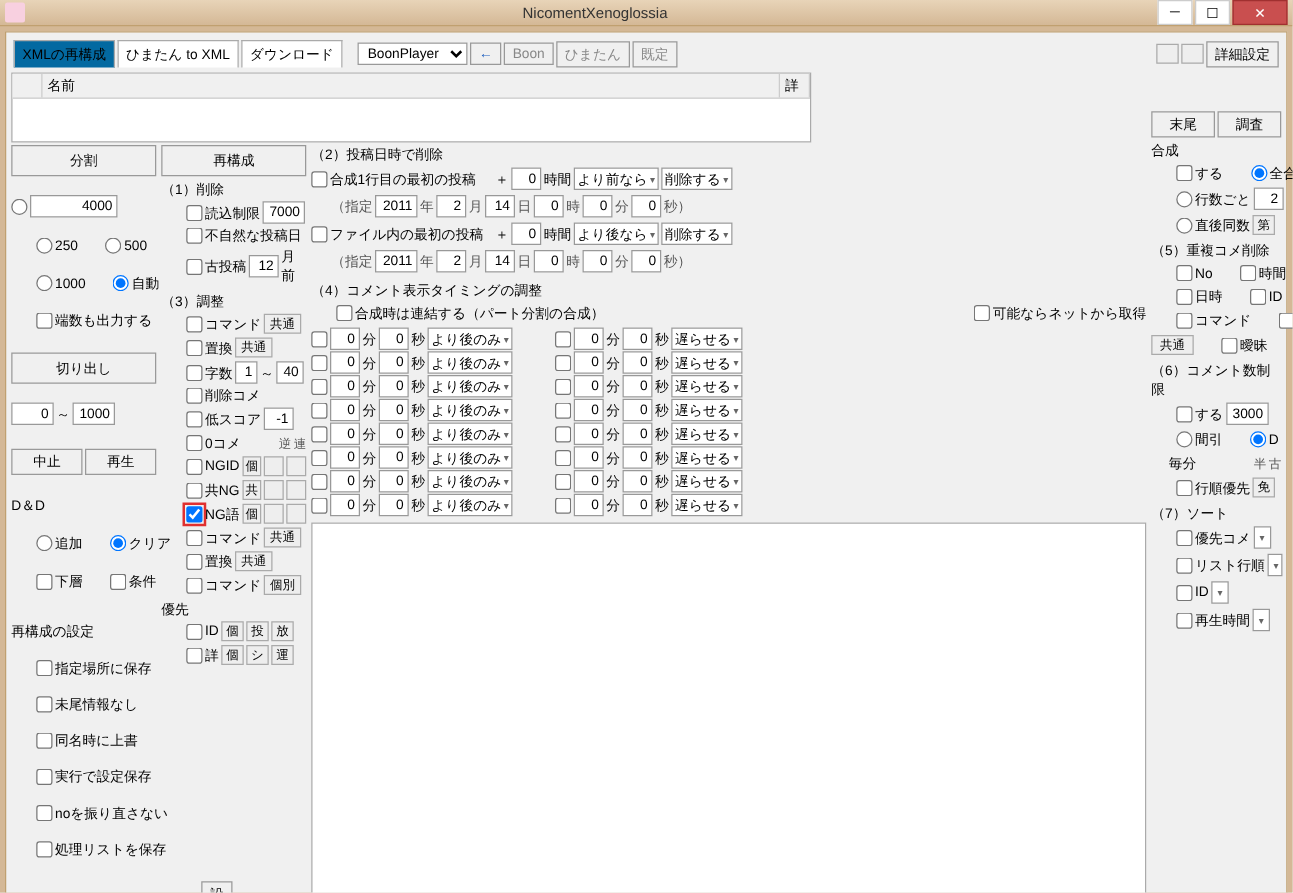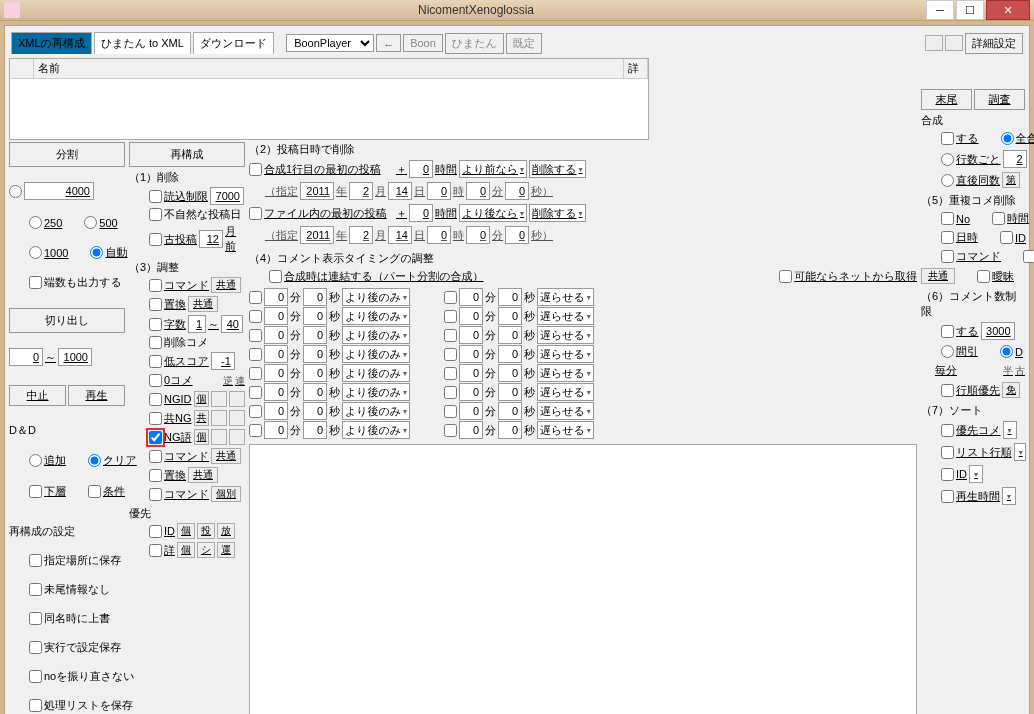--- a/index.html
+++ b/index.html
@@ -12,24 +12,24 @@
 .win-btn { width: 28px; height: 20px; display: flex; align-items: center; justify-content: center; border: 1px solid #ccc; background: #fff; margin-left: 2px; cursor: pointer; }
 .win-btn.close { width: 44px; background: #c94f4f; color: #fff; border-color: #a03030; }
 .content { flex: 1; background: #f0f0f0; margin: 4px; border: 1px solid #c0a070; padding: 4px; display: flex; flex-direction: column; gap: 2px; }
 .toolbar { display: flex; align-items: center; gap: 2px; padding: 2px; }
 .tab { padding: 3px 6px; background: #fff; border: 1px solid #aaa; border-bottom: none; cursor: pointer; }
 .tab.active { background: #0369a1; }
 select, input[type=text] { border: 1px solid #999; background: #fff; padding: 1px 3px; font-size: 11px; height: 18px; }
 button, .btn { border: 1px solid #999; background: #f0f0f0; padding: 2px 6px; cursor: pointer; font-size: 11px; }
 .main-area { flex: 1; display: flex; gap: 4px; }
 .right-col { width: 104px; display: flex; flex-direction: column; gap: 2px; }
-.list-area { height: 82px; border: 1px solid #aaa; background: #fff; }
+.list-area { height: 56px; border: 1px solid #aaa; background: #fff; }
 .list-header { display: flex; background: #f0f0f0; border-bottom: 1px solid #ccc; }
 .list-header span { padding: 2px 4px; border-right: 1px solid #ccc; }
-.row { display: flex; align-items: center; gap: 2px; margin: 1px 0; flex-wrap: nowrap; text-decoration: underline; }
+.row { display: flex; align-items: center; gap: 2px; margin: 1px 0; flex-wrap: nowrap; }
 .chk { display: flex; align-items: center; gap: 2px; white-space: nowrap; padding-left: 20px; }
 input[type=checkbox], input[type=radio] { margin: 0; }
 .chk.highlight input[type=checkbox] { outline: 2px solid #e03030; outline-offset: 1px; }
 .small-input { width: 34px; text-align: right; }
 .mini-input { width: 24px; text-align: right; }
 .tiny-btn { width: 18px; height: 16px; padding: 0; font-size: 10px; border: 1px solid #aaa; background: #eee; }
 .sub-label { color: #555; font-size: 10px; }
 .timing-row { display: flex; align-items: center; gap: 2px; margin: 1px 0; }
 .combo { border: 1px solid #999; background: #fff; padding: 1px 2px; height: 18px; display: flex; align-items: center; cursor: pointer; }
 .combo::after { content: "▾"; margin-left: 2px; font-size: 8px; color: #666; }

